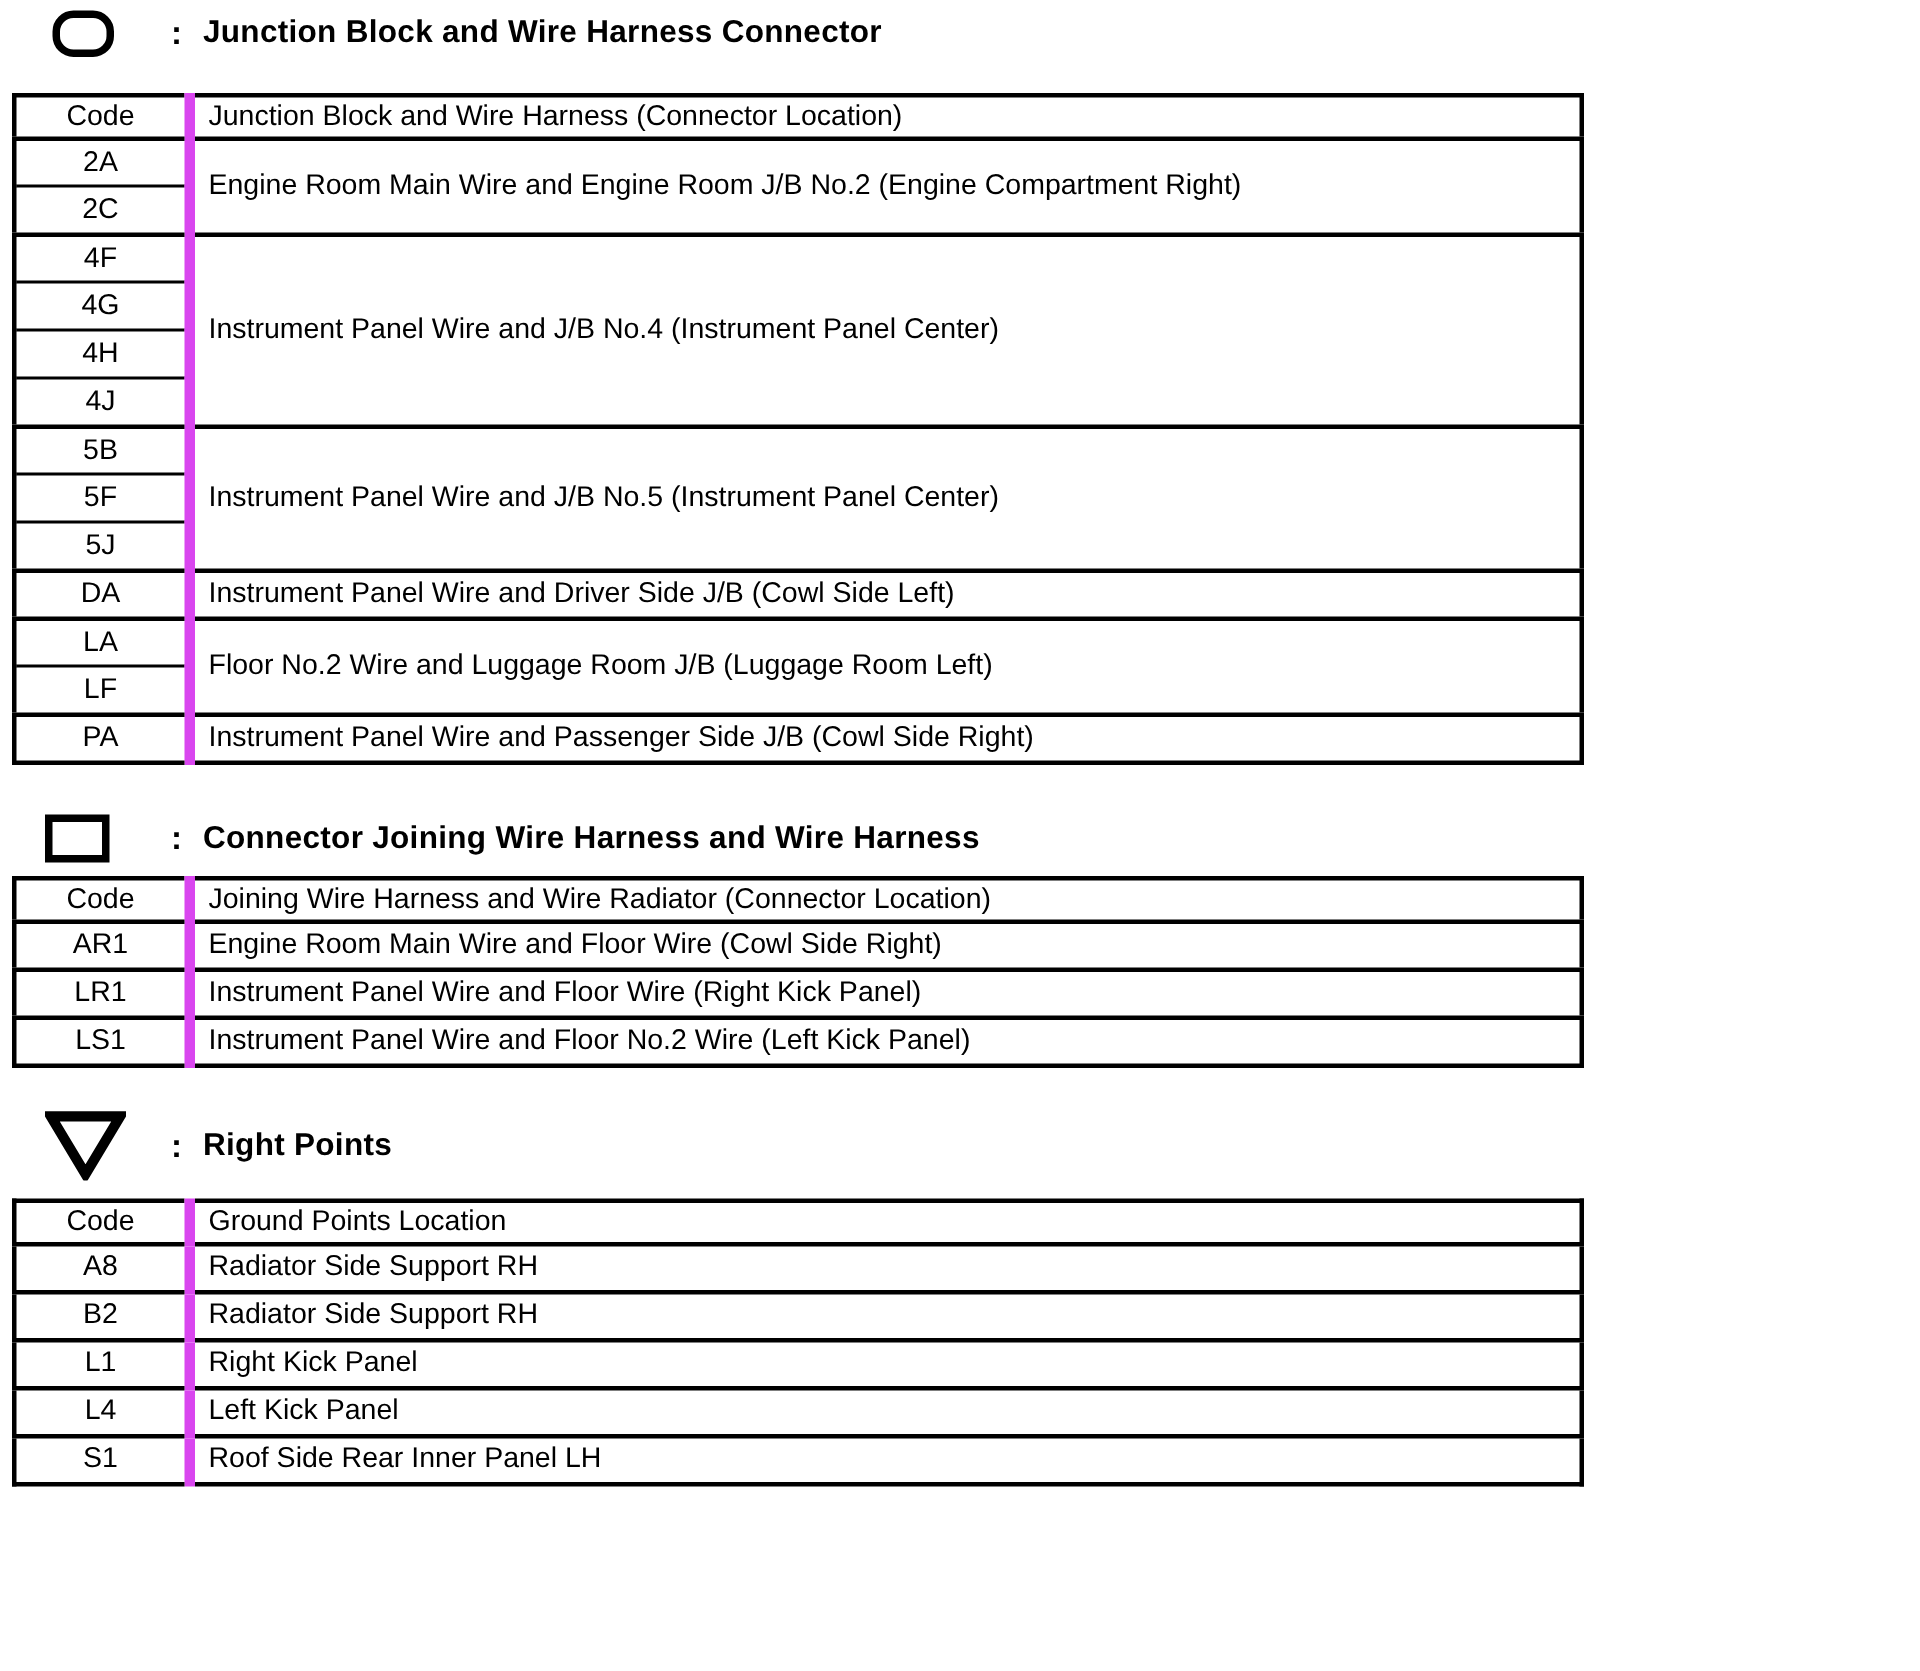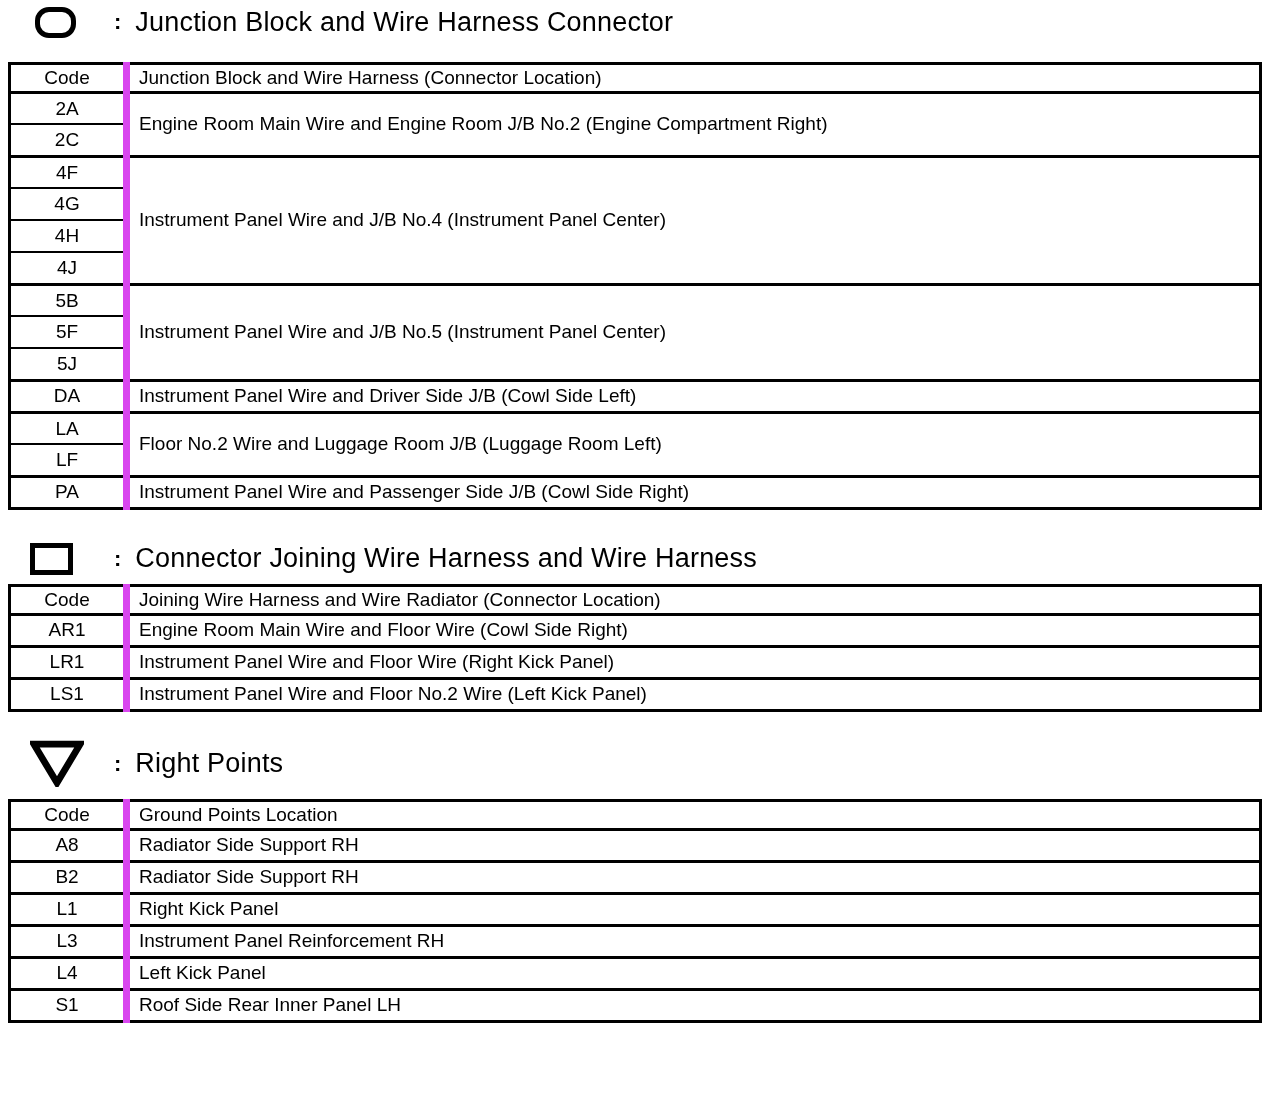--- a/index.html
+++ b/index.html
@@ -14,27 +14,27 @@
   
   .sec-header { display: flex; align-items: center; }
   .sec-header.h1 { height: 44px; }
   .sec-header.h2 { height: 44px; margin-top: 27px; }
   .sec-header.h3 { height: 50px; margin-top: 27px; }
   .icon-slot { margin-left: 30px; flex: 0 0 84px; width: 84px; display: flex; align-items: center; }
   .oval-icon   { width: 41px; height: 31px; border: 5px solid #000; border-radius: 14px; margin-left: 5px; }
   .square-icon { width: 43px; height: 32px; border: 5px solid #000; }
   .tri-icon    { display: block; width: 54px; height: 47px; }
   .colon { font-size: 22px; font-weight: bold; line-height: 1; }
-  .sec-title { margin: 0 0 0 14px; font-size: 27px; font-weight: normal; letter-spacing: 0.2px; }
+  .sec-title { margin: 0 0 0 14px; font-size: 21px; font-weight: bold; letter-spacing: 0.2px; }
 
   
   table.data-table {
     border-collapse: collapse;
     table-layout: fixed;
-    width: 1254px;
+    width: 1048px;
     margin-left: 8px;
     border: 3px solid #000;
     background: #fff;
   }
   table.t1 { margin-top: 18px; }
   table.t2 { margin-top: 3px; }
   table.t3 { margin-top: 10px; }
   col.code-w { width: 117px; }
   td { padding: 0; vertical-align: middle; font-size: 19px; line-height: 1.15; color: #000; }
   td.code-col { text-align: center; height: 32px; }
@@ -175,24 +175,20 @@
           </tr>
           <tr>
             <td class="code-col group-start">B2</td>
             <td class="loc-col group-start" rowspan="1">Radiator Side Support RH</td>
           </tr>
           <tr>
             <td class="code-col group-start">L1</td>
             <td class="loc-col group-start" rowspan="1">Right Kick Panel</td>
           </tr>
           <tr>
-            <td class="code-col group-start">L3</td>
-            <td class="loc-col group-start" rowspan="1">Instrument Panel Reinforcement RH</td>
-          </tr>
-          <tr>
             <td class="code-col group-start">L4</td>
             <td class="loc-col group-start" rowspan="1">Left Kick Panel</td>
           </tr>
           <tr>
             <td class="code-col group-start">S1</td>
             <td class="loc-col group-start" rowspan="1">Roof Side Rear Inner Panel LH</td>
           </tr>
         </tbody>
       </table>
   </div>

